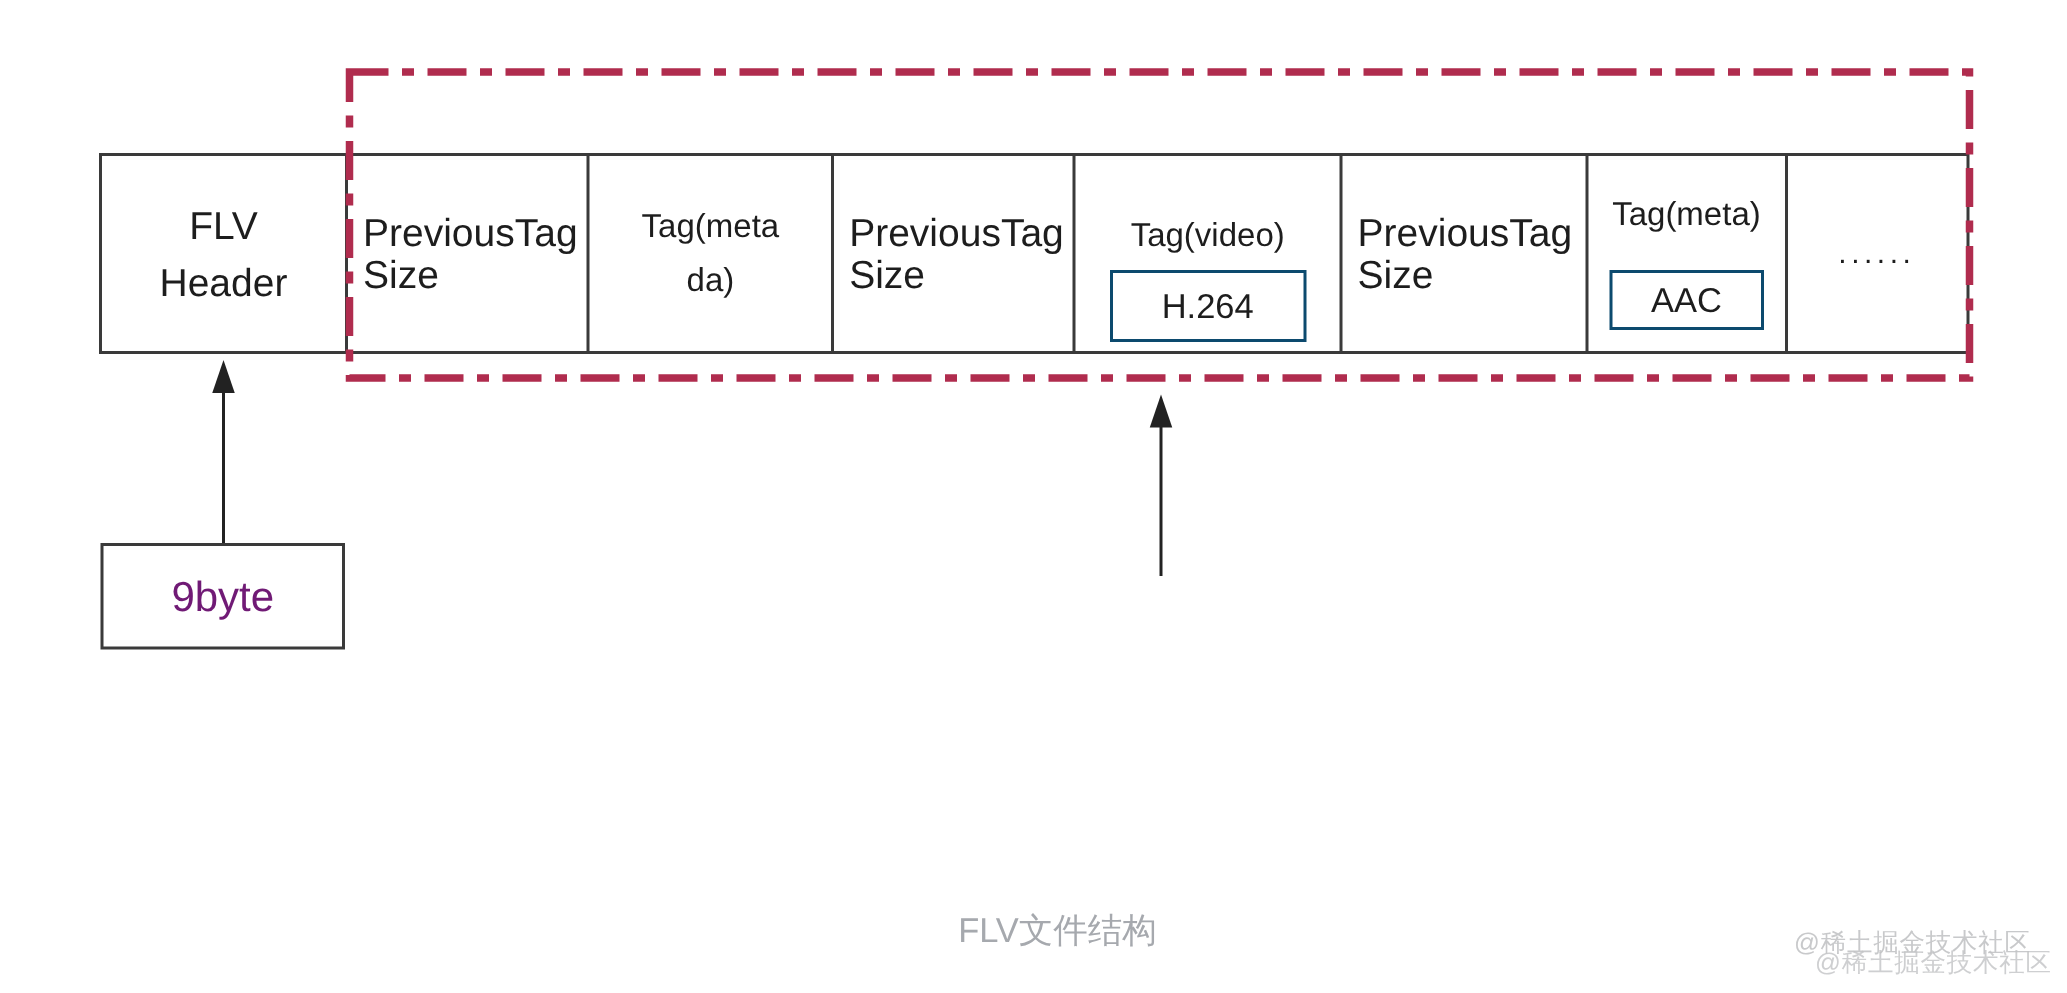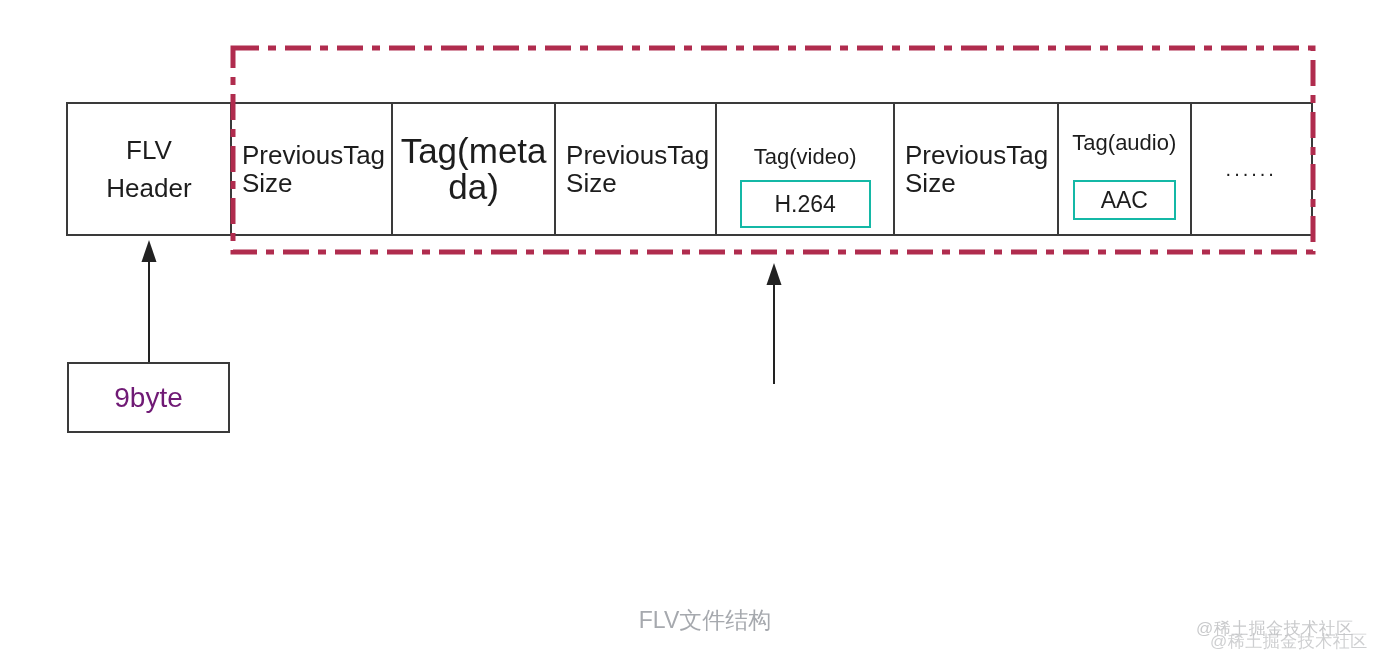--- a/index.html
+++ b/index.html
@@ -41,30 +41,30 @@
   .c1 { width: 166px; font-size: 26px; line-height: 38px; text-align: center; }
   .c2, .c4, .c6 {
     align-items: flex-start;
     justify-content: center;
     padding-left: 10px;
     font-size: 26px;
     line-height: 28px;
     text-align: left;
   }
   .c2 { width: 163px; }
-  .c3 { width: 165px; font-size: 35px; line-height: 36px; text-align: center; }
+  .c3 { width: 165px; font-size: 22px; line-height: 36px; text-align: center; }
   .c4 { width: 163px; }
   .c5 { width: 180px; justify-content: flex-start; padding-top: 40px; }
   .c6 { width: 166px; }
   .c7 { width: 134px; justify-content: flex-start; padding-top: 26px; }
   .c8 { width: 121px; font-size: 20px; letter-spacing: 3px; text-align: center; }
   .tag-label { font-size: 22px; line-height: 26px; text-align: center; }
   .codec-box {
     box-sizing: border-box;
-    border: 2px solid #14b8a6;
+    border: 2px solid #0c4a6e;
     display: flex;
     align-items: center;
     justify-content: center;
     font-size: 23px;
     color: #1d1d1d;
     background: #ffffff;
   }
   .c5 .codec-box { margin-top: 10px; width: 131px; height: 48px; }
   .c7 .codec-box { margin-top: 24px; width: 103px; height: 40px; }
   
@@ -123,21 +123,21 @@
 da)</div>
     <div class="cell c4">PreviousTag
 Size</div>
     <div class="cell c5">
       <div class="tag-label">Tag(video)</div>
       <div class="codec-box">H.264</div>
     </div>
     <div class="cell c6">PreviousTag
 Size</div>
     <div class="cell c7">
-      <div class="tag-label">Tag(audio)</div>
+      <div class="tag-label">Tag(meta)</div>
       <div class="codec-box">AAC</div>
     </div>
     <div class="cell c8">......</div>
   </div>
 
   <div class="callout callout-9byte">9byte</div>
 
   <svg class="overlay" viewBox="0 0 1378 662" xmlns="http://www.w3.org/2000/svg">
     <rect x="233" y="48" width="1080" height="204" fill="none" stroke="#b02c4e" stroke-width="5" stroke-dasharray="26 9 8 9"></rect>
     <g>

